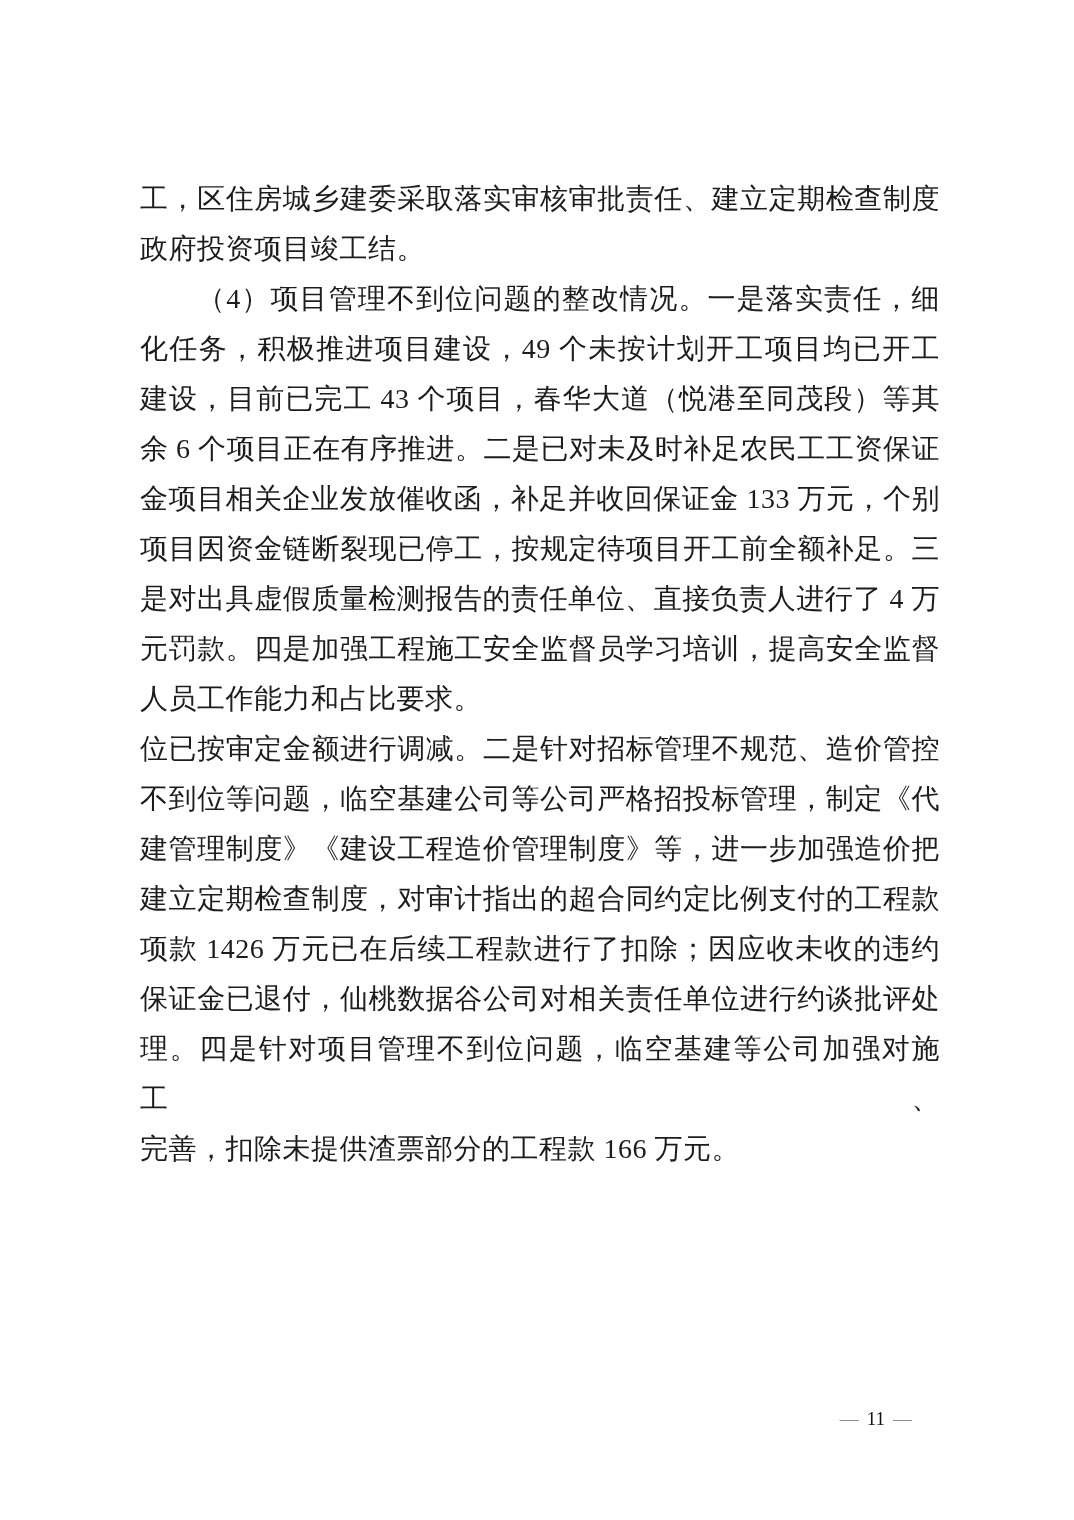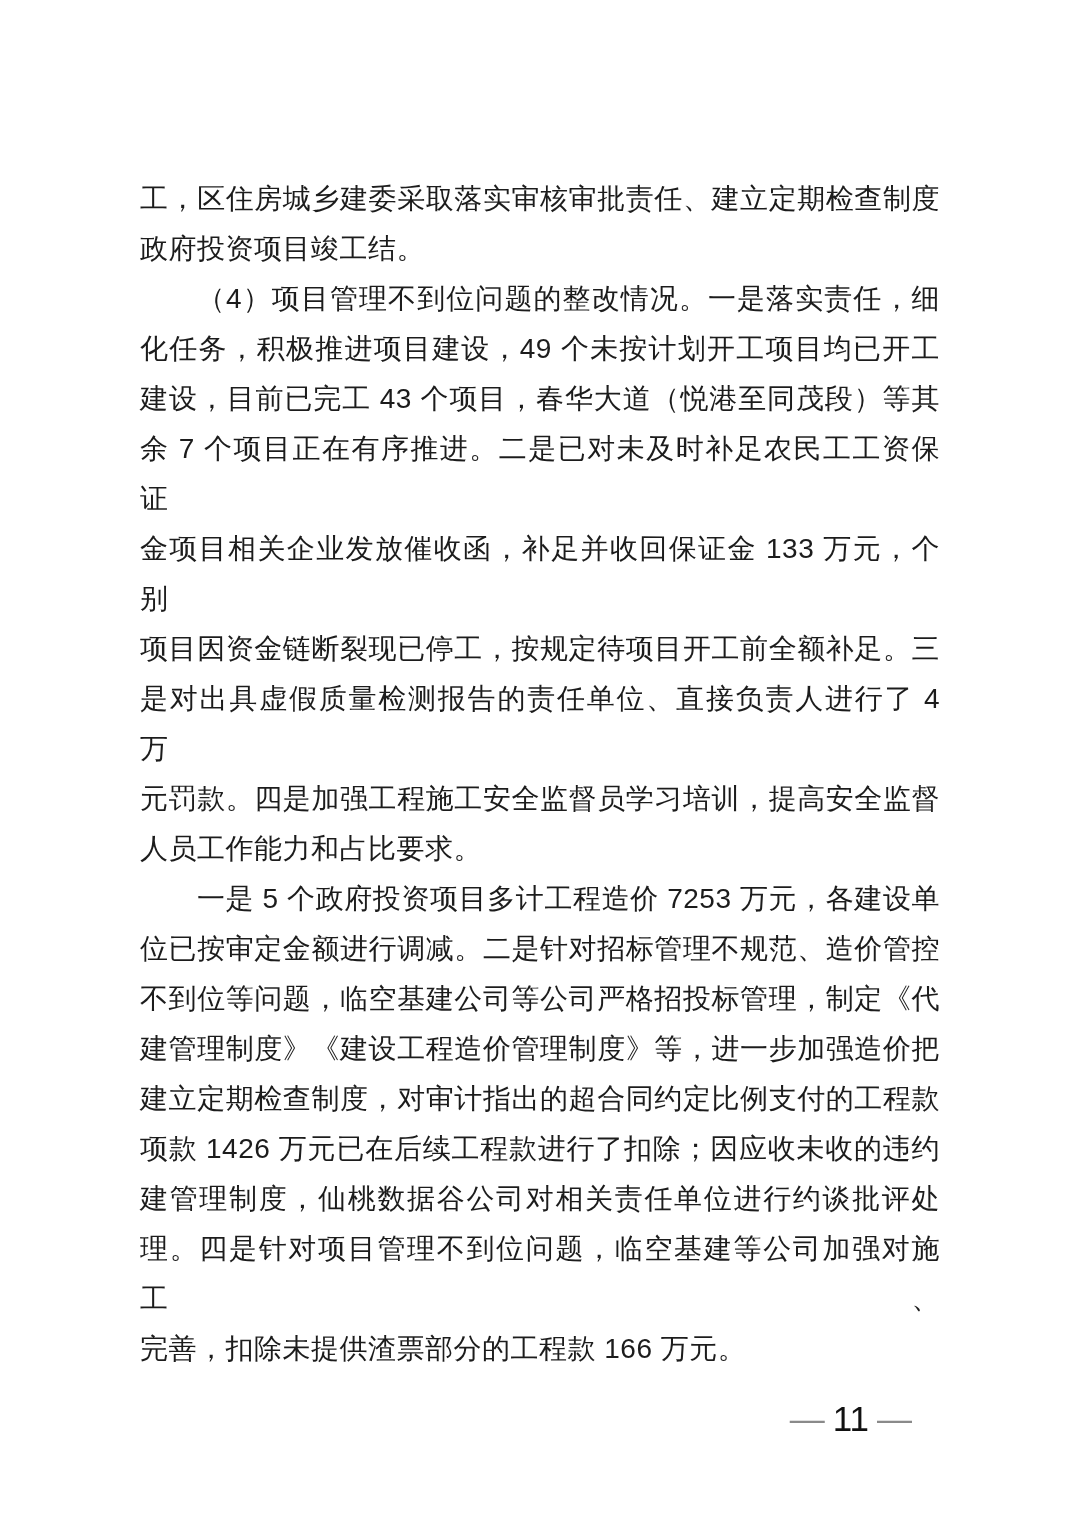--- a/index.html
+++ b/index.html
@@ -6,21 +6,21 @@
     margin: 0;
     padding: 0;
     background: #ffffff;
   }
   .page {
     position: relative;
     width: 1074px;
     height: 1520px;
     background: #ffffff;
     overflow: hidden;
-    font-family: Liberation Sans, sans-serif;
+    font-family: Liberation Serif, serif;
     color: #1c1c1c;
   }
   .text-block {
     position: absolute;
     left: 140px;
     top: 174px;
     width: 800px;
     font-size: 28px;
     line-height: 50px;
     letter-spacing: 0.5px;
@@ -37,21 +37,21 @@
   }
   .heading {
     font-weight: bold;
     text-align-last: left;
     letter-spacing: 0.8px;
   }
   .footer {
     position: absolute;
     top: 1403px;
     right: 162px;
-    font-size: 35px;
+    font-size: 19px;
     line-height: 32px;
     white-space: nowrap;
     margin-left: 16px;
   }
   .footer .dash {
     color: #8a8a8a;
   }
   .footer .pagenum {
     color: #111111;
     padding: 0 8px;
@@ -61,33 +61,32 @@
 <body>
 
 <div class="page">
 
   <div class="text-block">
     <div class="line">工，区住房城乡建委采取落实审核审批责任、建立定期检查制度</div>
     <div class="line para-end">政府投资项目竣工结。</div>
     <div class="line para-start">（4）项目管理不到位问题的整改情况。一是落实责任，细</div>
     <div class="line">化任务，积极推进项目建设，49 个未按计划开工项目均已开工</div>
     <div class="line">建设，目前已完工 43 个项目，春华大道（悦港至同茂段）等其</div>
-    <div class="line">余 7 个项目正在有序推进。二是已对未及时补足农民工工资保证</div>
+    <div class="line">余 6 个项目正在有序推进。二是已对未及时补足农民工工资保证</div>
     <div class="line">金项目相关企业发放催收函，补足并收回保证金 133 万元，个别</div>
     <div class="line">项目因资金链断裂现已停工，按规定待项目开工前全额补足。三</div>
     <div class="line">是对出具虚假质量检测报告的责任单位、直接负责人进行了 4 万</div>
     <div class="line">元罚款。四是加强工程施工安全监督员学习培训，提高安全监督</div>
     <div class="line para-end">人员工作能力和占比要求。</div>
-    <div class="line para-start">一是 5 个政府投资项目多计工程造价 7253 万元，各建设单</div>
     <div class="line">位已按审定金额进行调减。二是针对招标管理不规范、造价管控</div>
     <div class="line">不到位等问题，临空基建公司等公司严格招投标管理，制定《代</div>
     <div class="line">建管理制度》《建设工程造价管理制度》等，进一步加强造价把</div>
     <div class="line">建立定期检查制度，对审计指出的超合同约定比例支付的工程款</div>
     <div class="line">项款 1426 万元已在后续工程款进行了扣除；因应收未收的违约</div>
-    <div class="line">建管理制度，仙桃数据谷公司对相关责任单位进行约谈批评处</div>
+    <div class="line">保证金已退付，仙桃数据谷公司对相关责任单位进行约谈批评处</div>
     <div class="line">理。四是针对项目管理不到位问题，临空基建等公司加强对施工、</div>
     <div class="line para-end">完善，扣除未提供渣票部分的工程款 166 万元。</div>
   </div>
 
   <div class="footer">
     <span class="dash">—</span><span class="pagenum">11</span><span class="dash">—</span>
   </div>
 
 </div>
 

